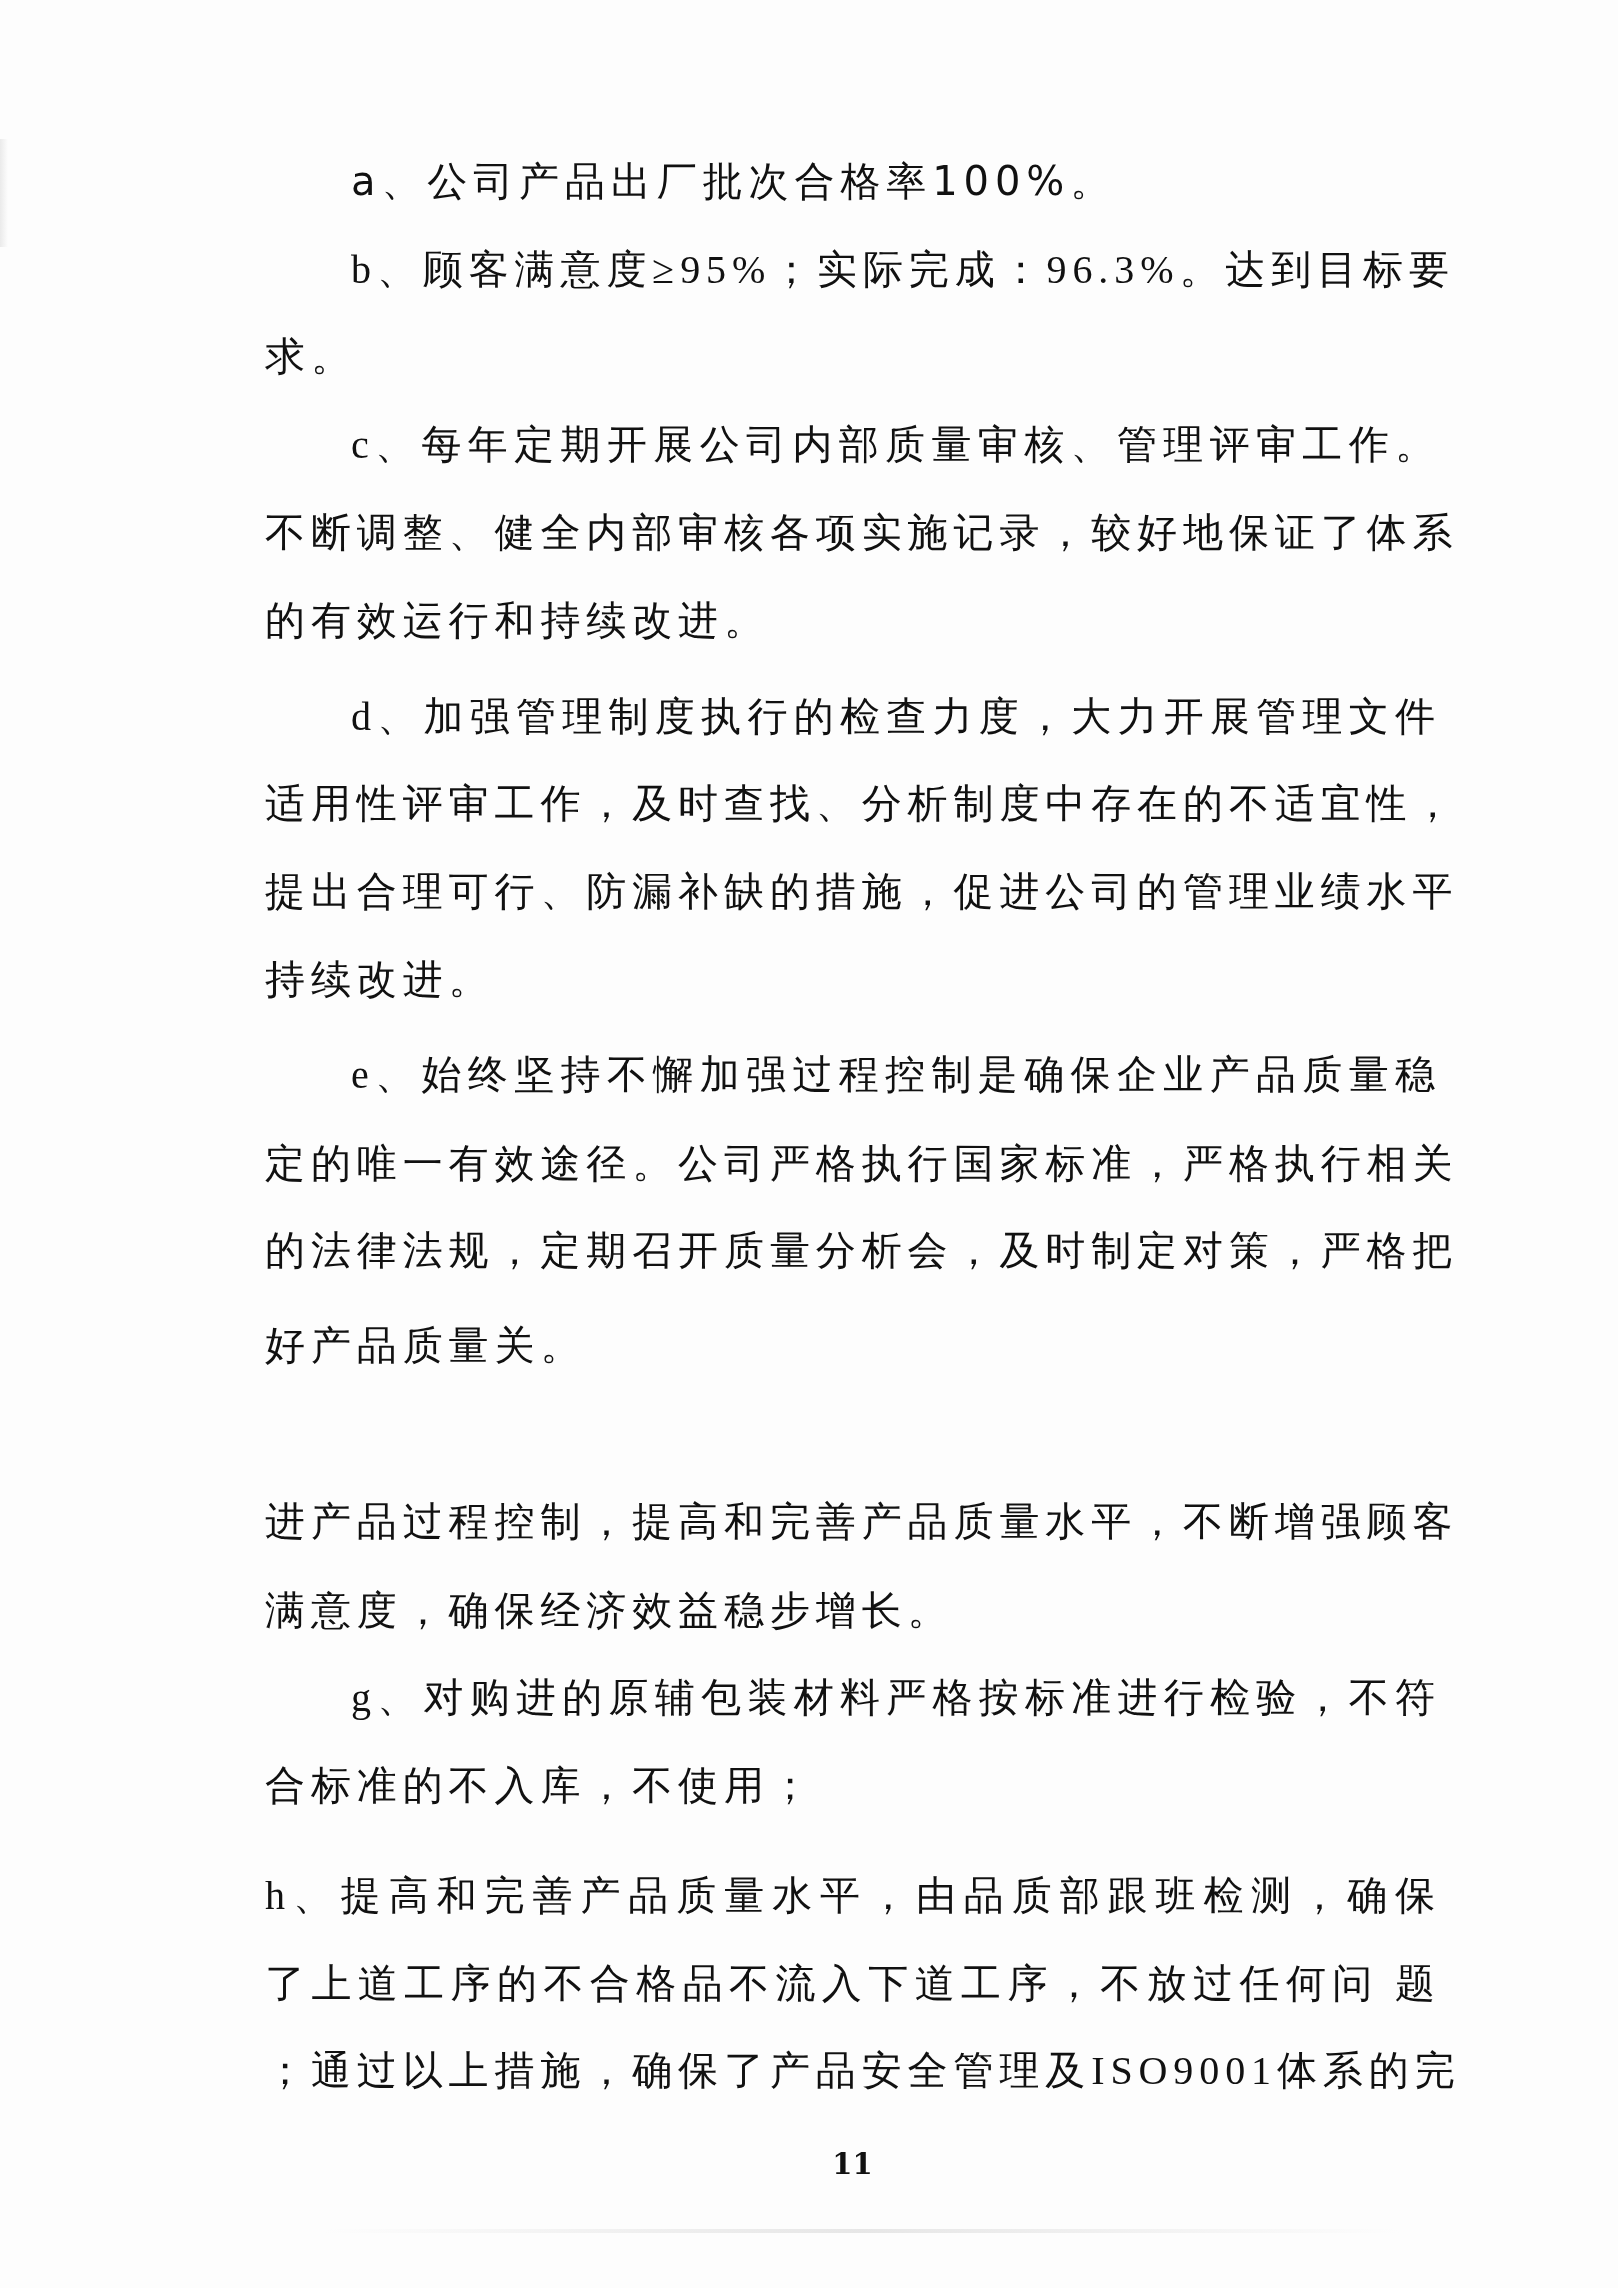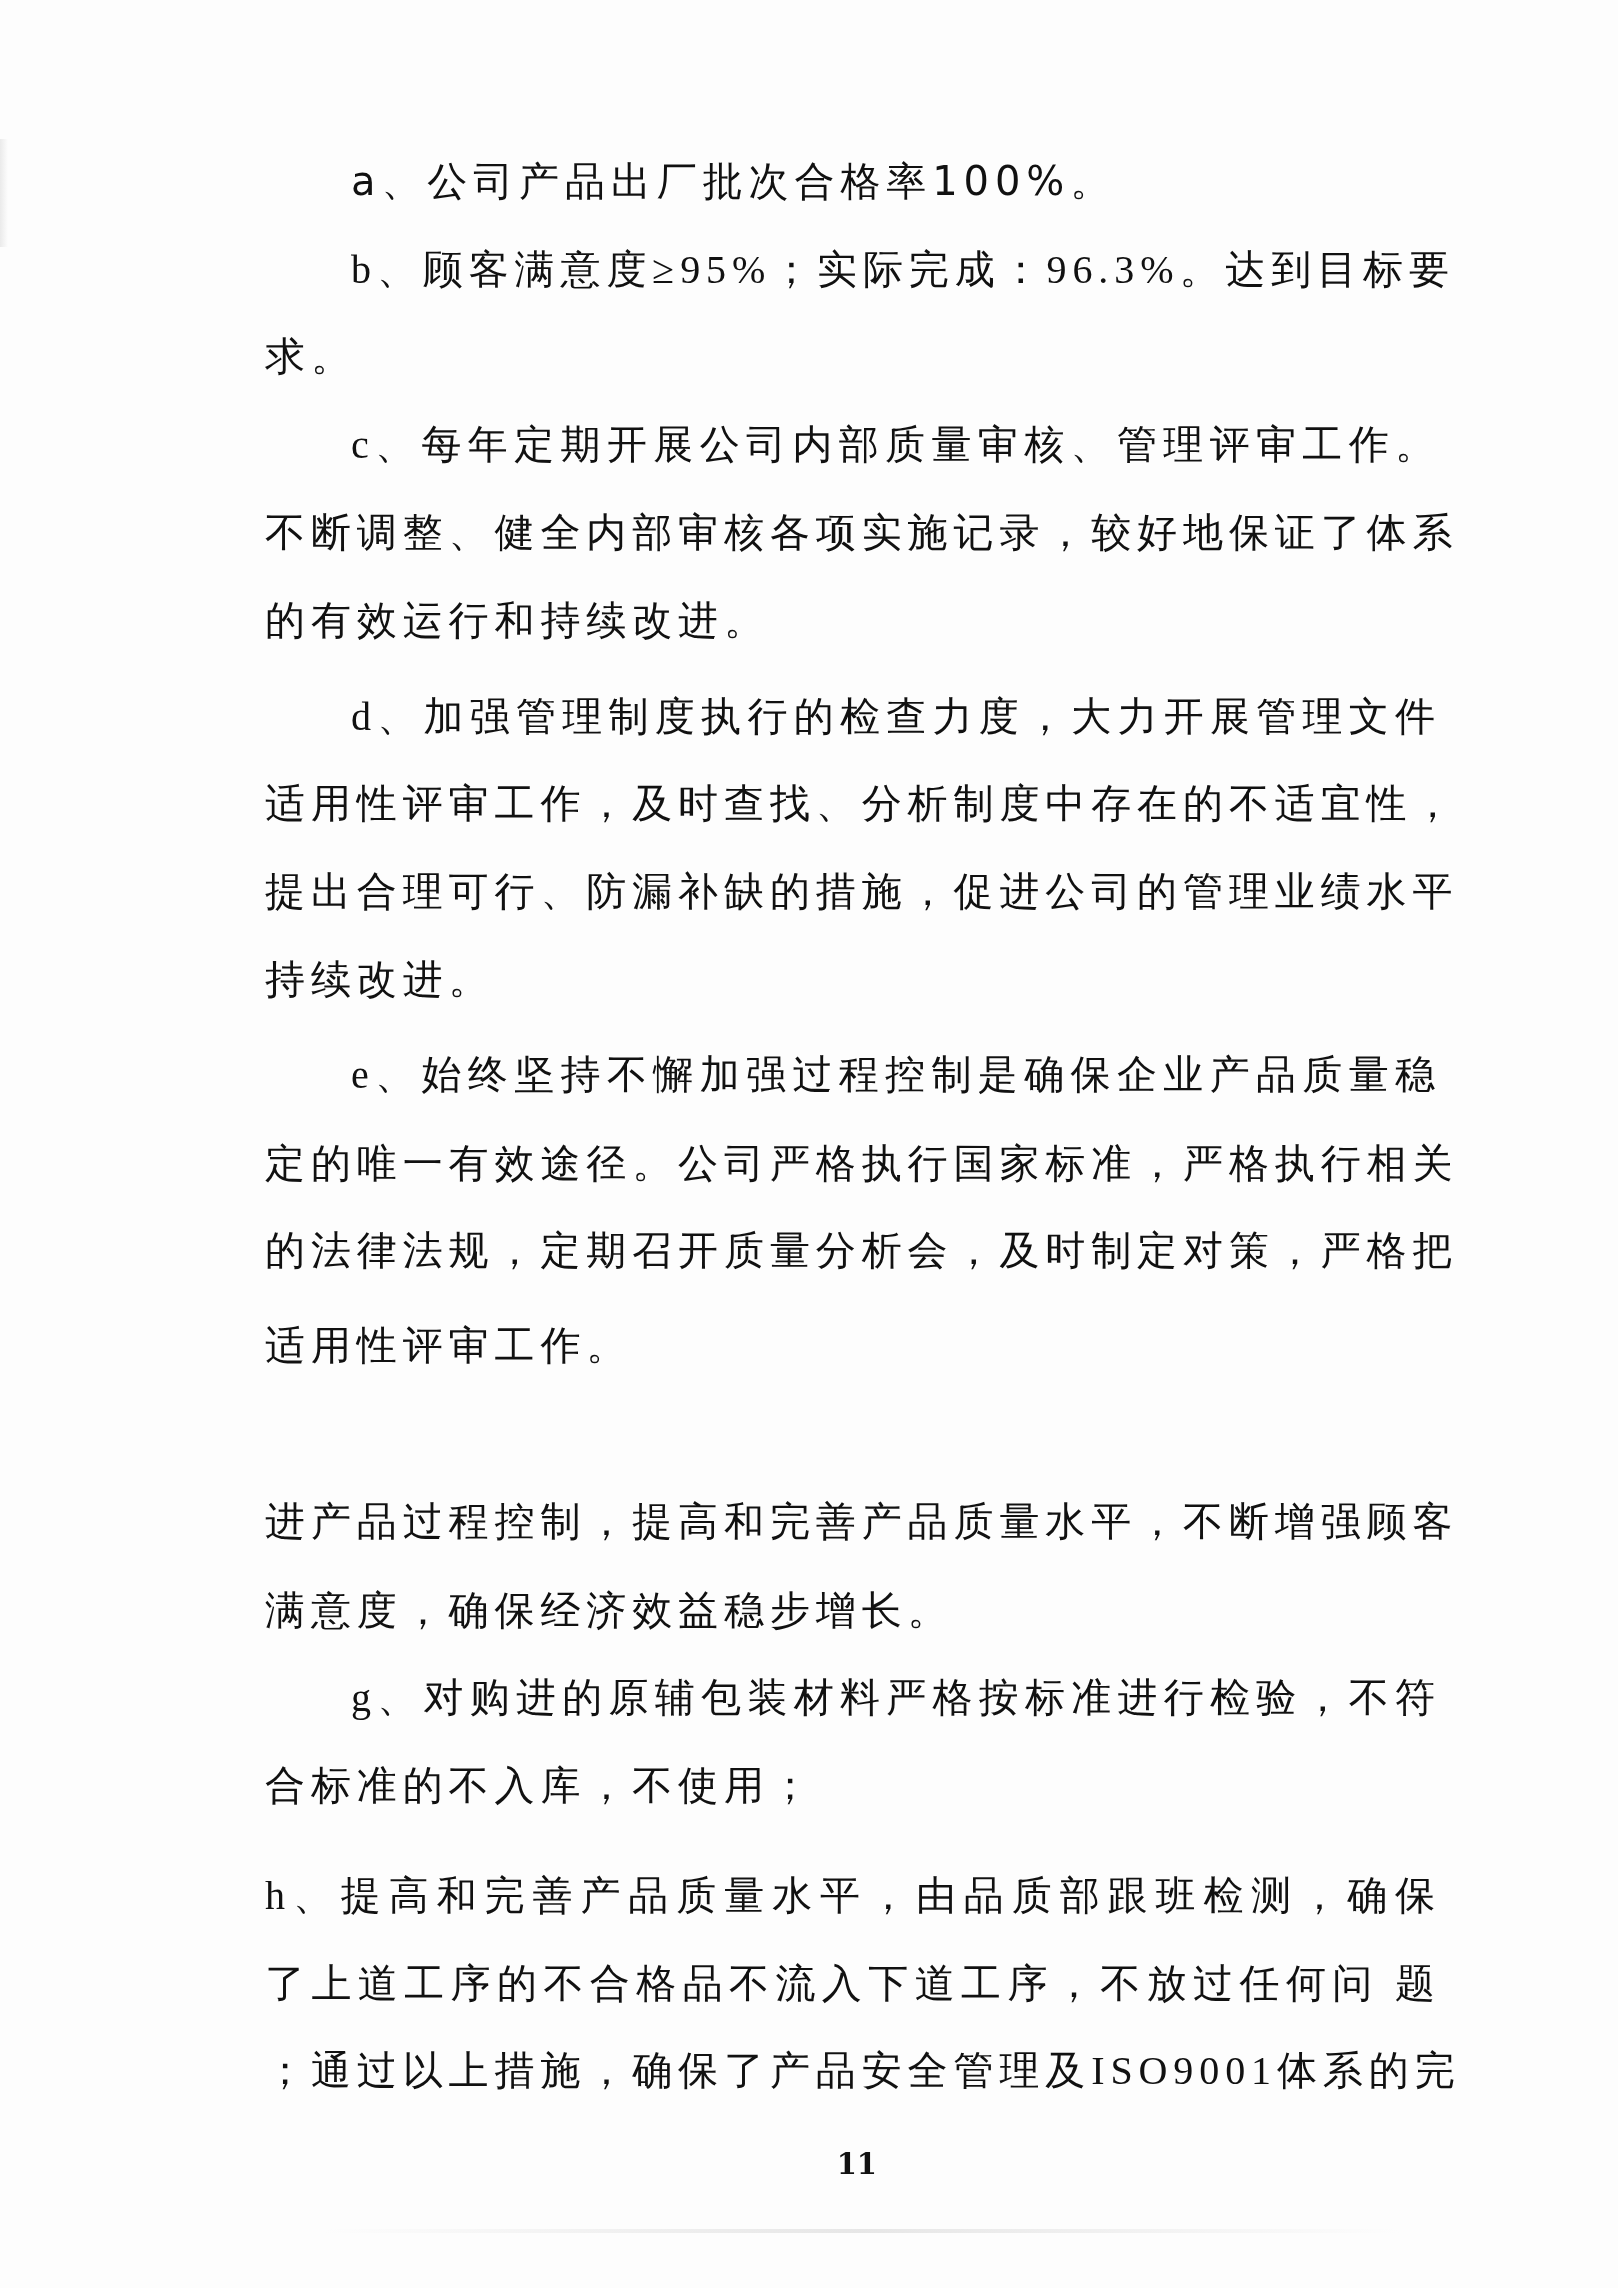--- a/index.html
+++ b/index.html
@@ -20,21 +20,21 @@
       font-size: 40px;
       letter-spacing: 5.9px;
       white-space: nowrap;
       transform: translateY(-29px);
     }
     .line.full { text-align: justify; text-align-last: justify; font-family: Liberation Serif, serif; }
     .line.indent { left: 351px; width: 1090px; }
     .page-number {
       position: absolute;
       left: 828px; top: 2135px;
-      width: 49px; text-align: right;
+      width: 49px; text-align: center;
       font-family: "DejaVu Serif", serif;
       font-weight: bold;
       font-size: 29px;
       color: #111;
     }
     .edge-noise {
       position: absolute; left: 0; top: 127px; width: 7.8px; height: 108px;
       background: linear-gradient(90deg, rgba(200,200,200,0.35), rgba(255,255,255,0));
     }
     .bottom-noise {
@@ -58,21 +58,21 @@
   <div class="line" style="top:608px">的有效运行和持续改进。</div>
 
   <div class="line indent full" style="top:704px">d、加强管理制度执行的检查力度，大力开展管理文件</div>
   <div class="line full" style="top:791px">适用性评审工作，及时查找、分析制度中存在的不适宜性，</div>
   <div class="line full" style="top:879px">提出合理可行、防漏补缺的措施，促进公司的管理业绩水平</div>
   <div class="line" style="top:967px">持续改进。</div>
 
   <div class="line indent full" style="top:1062px">e、始终坚持不懈加强过程控制是确保企业产品质量稳</div>
   <div class="line full" style="top:1151px">定的唯一有效途径。公司严格执行国家标准，严格执行相关</div>
   <div class="line full" style="top:1238px">的法律法规，定期召开质量分析会，及时制定对策，严格把</div>
-  <div class="line" style="top:1333px">适用性评审工作。</div>
+  <div class="line" style="top:1333px">好产品质量关。</div>
 
   <div class="line full" style="top:1509px">进产品过程控制，提高和完善产品质量水平，不断增强顾客</div>
   <div class="line" style="top:1598px">满意度，确保经济效益稳步增长。</div>
 
   <div class="line indent full" style="top:1685px">g、对购进的原辅包装材料严格按标准进行检验，不符</div>
   <div class="line" style="top:1773px">合标准的不入库，不使用；</div>
 
   <div class="line full" style="top:1883px">h、提高和完善产品质量水平，由品质部跟班检测，确保</div>
   <div class="line full" style="top:1971px">了上道工序的不合格品不流入下道工序，不放过任何问 题</div>
   <div class="line full" style="top:2058px; width:1157px">；通过以上措施，确保了产品安全管理及ISO9001体系的完</div>

